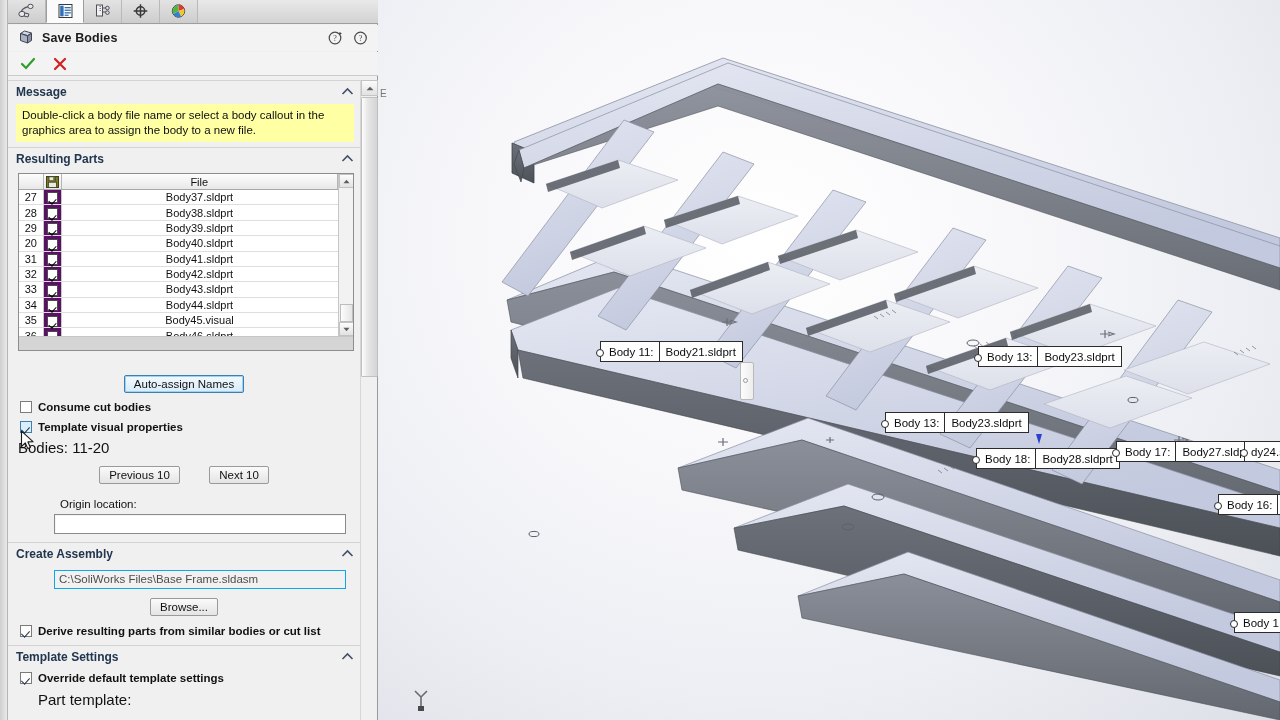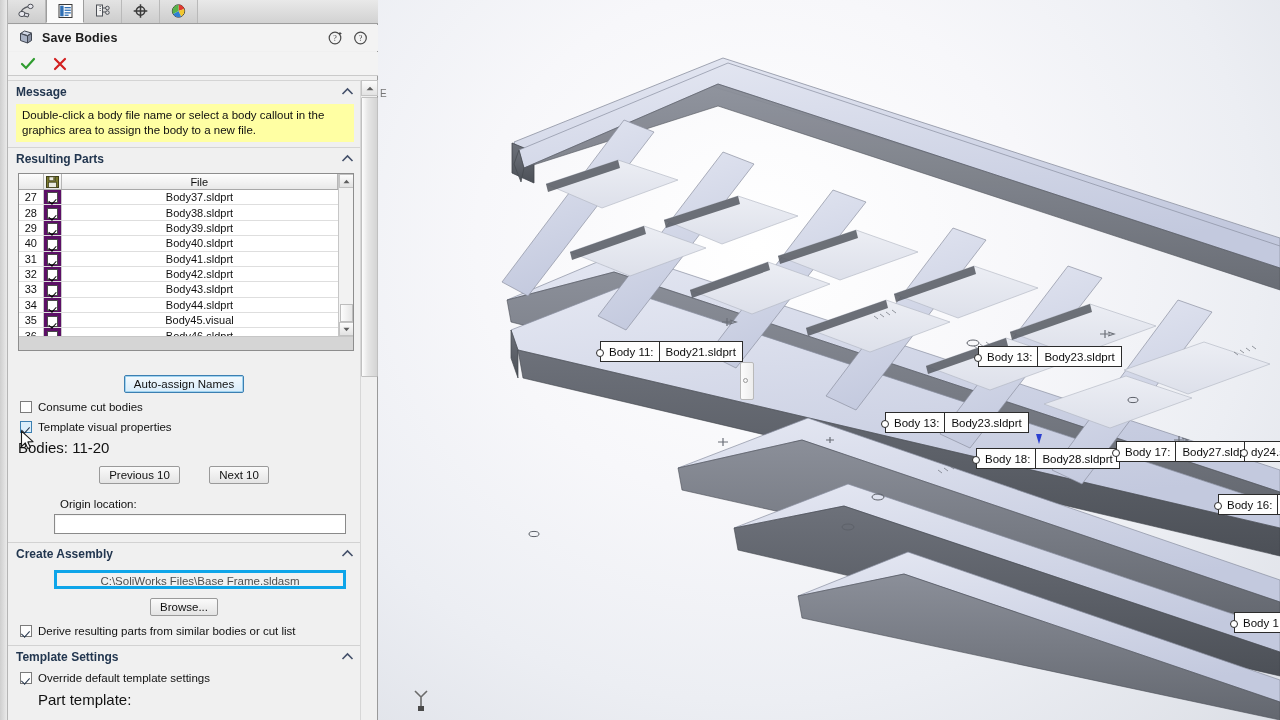--- a/index.html
+++ b/index.html
@@ -167,21 +167,21 @@
   }
   .btn.focus {
     border: 1px solid #3c7fb1; box-shadow: 0 0 0 1px #9fd2ef inset;
     background: linear-gradient(to bottom,#f3f9fd,#d8ecfa);
   }
   .center-row { text-align: center; margin-top: 24px; }
 
   
   .chk-row {
     display: flex; align-items: flex-end; gap: 6px;
-    padding-left: 12px; margin-top: 8px; font-size: 11.5px; color: #111;
+    padding-left: 12px; margin-top: 8px; font-size: 11.5px; color: #111; font-weight: bold;
   }
   .box {
     width: 12px; height: 12px; background: #fdfdfd;
     border: 1px solid #7b7b7b; position: relative; flex: none; cursor: pointer;
   }
   .box.checked::after {
     content: ""; position: absolute; left: 2px; top: 3px;
     width: 4px; height: 7px; border: solid #27374d;
     border-width: 0 1.7px 1.7px 0; transform: rotate(42deg);
   }
@@ -189,22 +189,22 @@
 
   .plain-text { padding-left: 12px; margin-top: 4px; font-size: 15px; color: #111; }
 
   .field-label { padding-left: 52px; margin-top: 14px; font-size: 11.5px; color: #111; }
   .textfield {
     margin: 4px 14px 0 46px; height: 20px; background: #fff;
     border: 1px solid #8a8a8a; box-shadow: 1px 1px 0 #f5f5f5 inset;
   }
   .pathfield {
     margin: 5px 14px 0 46px; height: 19px; background: #f1f1f1;
-    border: 3px solid #0ea5e9; color: #4d4d4d; font-size: 11.5px;
-    text-align: center; padding: 2px 4px 0 4px; overflow: hidden; white-space: nowrap;
+    border: 1px solid #0ea5e9; color: #4d4d4d; font-size: 11.5px;
+    text-align: left; padding: 2px 4px 0 4px; overflow: hidden; white-space: nowrap;
   }
   .sep { height: 1px; background: #d2d2d2; margin: 8px 0 0 0; }
 
   
   #graphics {
     position: absolute; left: 378px; top: 0; width: 902px; height: 720px;
     background: radial-gradient(ellipse at 42% 34%, #ffffff 0%, #f7f7fa 38%, #eceef3 68%, #dcdfe6 100%);
     overflow: hidden;
   }
   #splitter {
@@ -403,21 +403,21 @@
                   <td class="c-num">28</td>
                   <td class="c-chk"><span class="cellbox"></span></td>
                   <td class="c-file">Body38.sldprt</td>
                 </tr>
                 <tr>
                   <td class="c-num">29</td>
                   <td class="c-chk"><span class="cellbox"></span></td>
                   <td class="c-file">Body39.sldprt</td>
                 </tr>
                 <tr>
-                  <td class="c-num">40</td>
+                  <td class="c-num">20</td>
                   <td class="c-chk"><span class="cellbox"></span></td>
                   <td class="c-file">Body40.sldprt</td>
                 </tr>
                 <tr>
                   <td class="c-num">31</td>
                   <td class="c-chk"><span class="cellbox"></span></td>
                   <td class="c-file">Body41.sldprt</td>
                 </tr>
                 <tr>
                   <td class="c-num">32</td>

